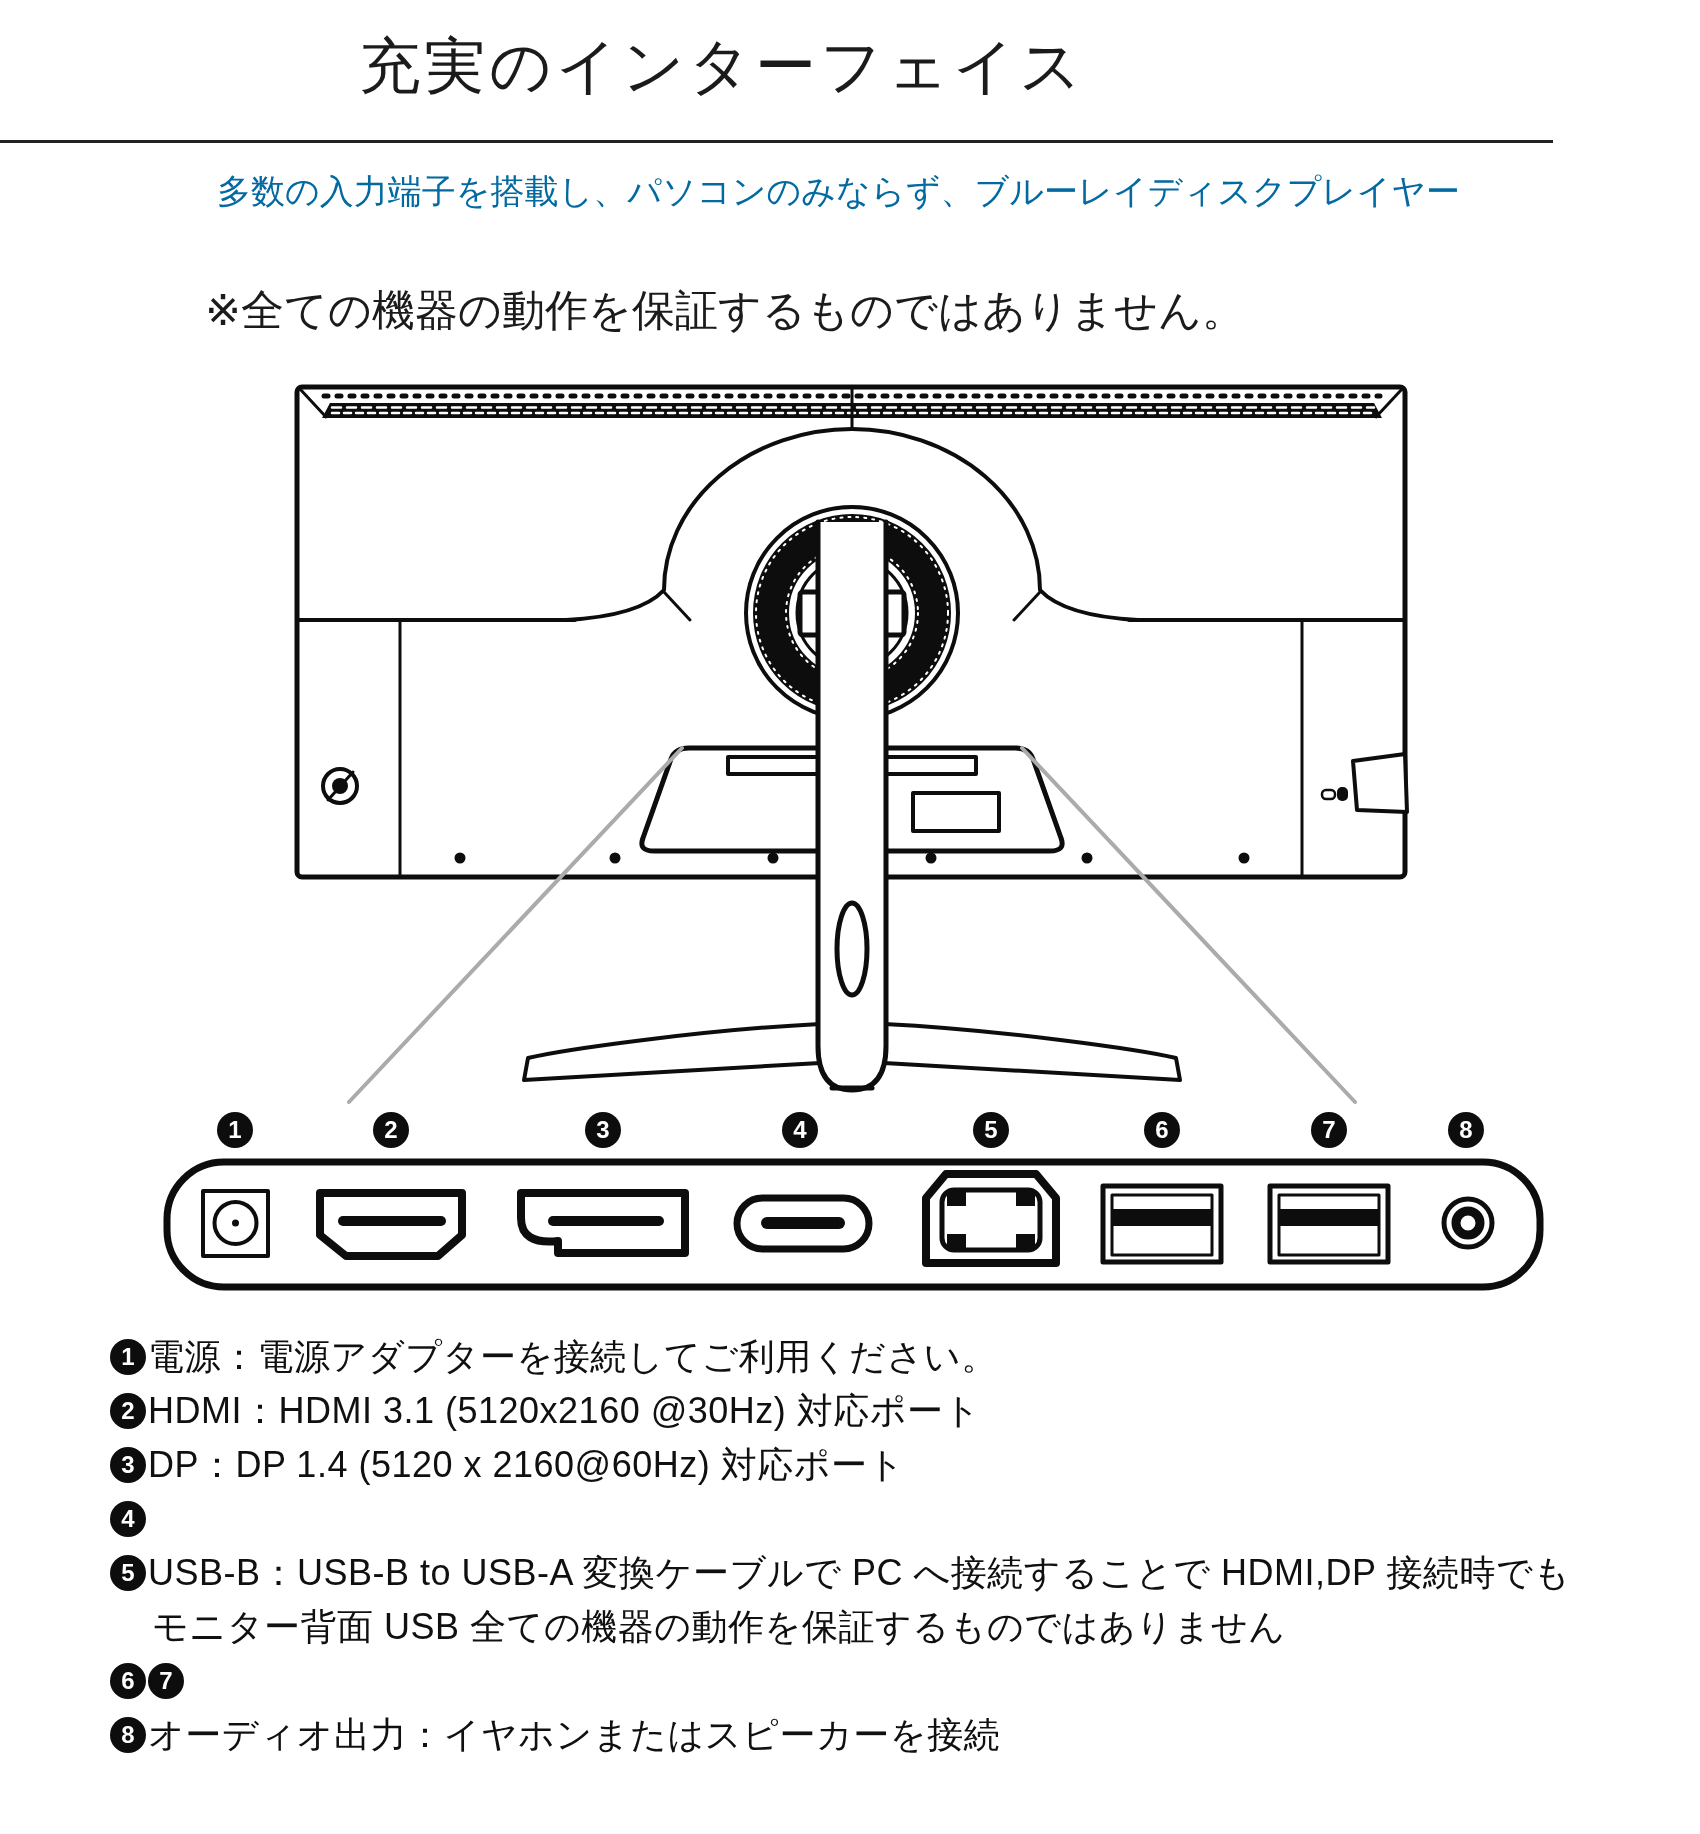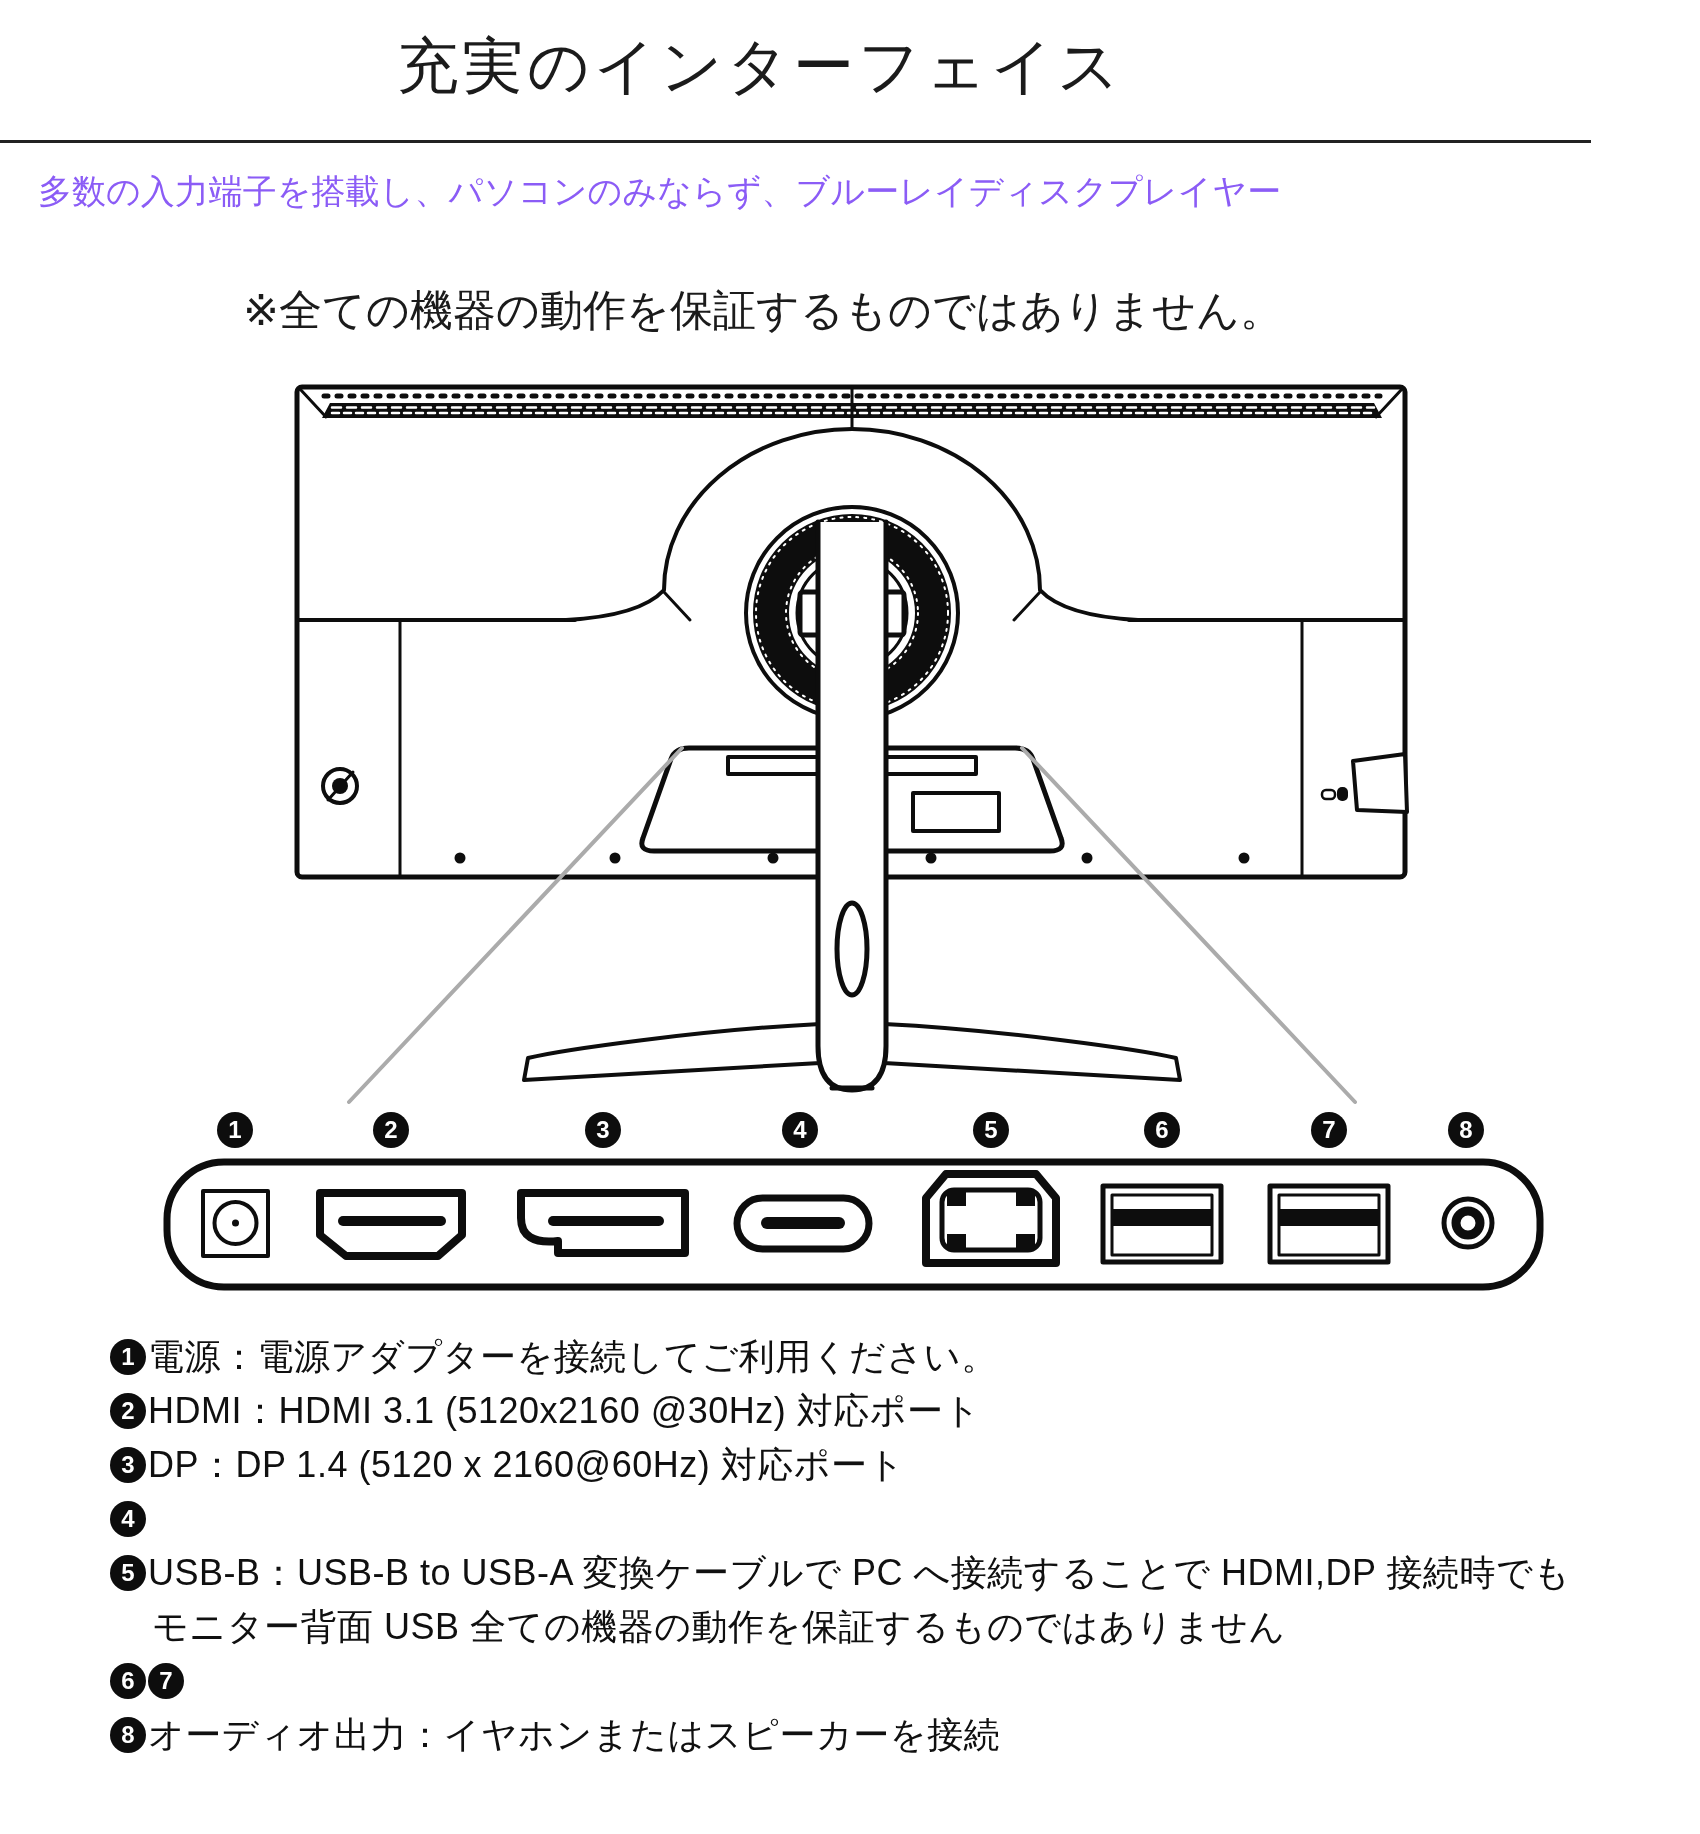--- a/index.html
+++ b/index.html
@@ -1,23 +1,23 @@
 <!DOCTYPE html>
 <html><head>
 <meta charset="utf-8">
 <style>
   html,body{margin:0;padding:0;background:#ffffff;}
   body{width:1700px;height:1834px;position:relative;overflow:hidden;
        font-family:"Liberation Sans","DejaVu Sans",sans-serif;color:#111;}
-  .abs{position:absolute;padding-left:38px;}
+  .abs{position:absolute;}
   .title{top:26px;left:0;width:1445px;text-align:center;font-size:61px;
          letter-spacing:4px;font-weight:400;color:#1b1b1b;white-space:nowrap;}
   .rule{top:140px;left:0;width:1553px;height:3px;background:#222;}
-  .intro{top:170px;left:0;width:1460px;text-align:left;font-size:34px;
-         line-height:43px;color:#8b5cf6;}
+  .intro{top:170px;left:0;width:1460px;text-align:right;font-size:34px;
+         line-height:43px;color:#0369a1;}
   .note{top:282px;left:0;width:1450px;text-align:center;font-size:43px;color:#1b1b1b;}
   svg{position:absolute;top:330px;left:0;}
   .badge{position:absolute;width:36px;height:36px;border-radius:50%;background:#0d0d0d;
          color:#fff;font-size:24px;font-weight:bold;display:flex;align-items:center;
          justify-content:center;top:1112px;}
   #descs{position:absolute;top:1330px;left:110px;width:1560px;}
   .row{display:flex;align-items:center;height:54px;white-space:nowrap;
        font-size:36px;color:#101010;}
   .row .b{flex:0 0 auto;width:36px;height:36px;border-radius:50%;background:#0d0d0d;
           color:#fff;font-size:24px;font-weight:bold;display:flex;align-items:center;

